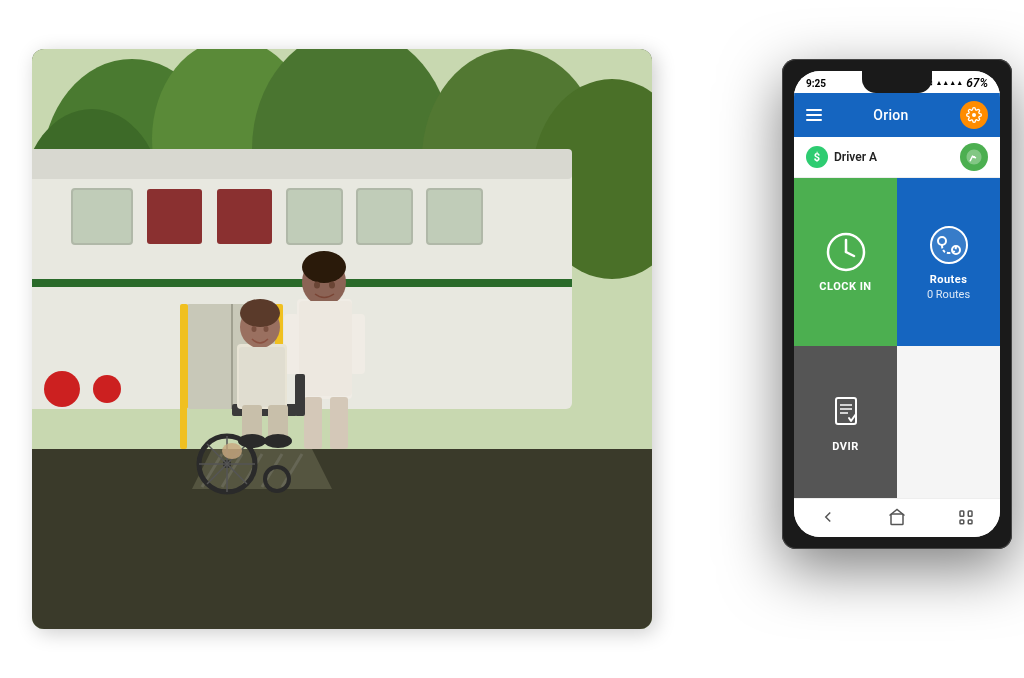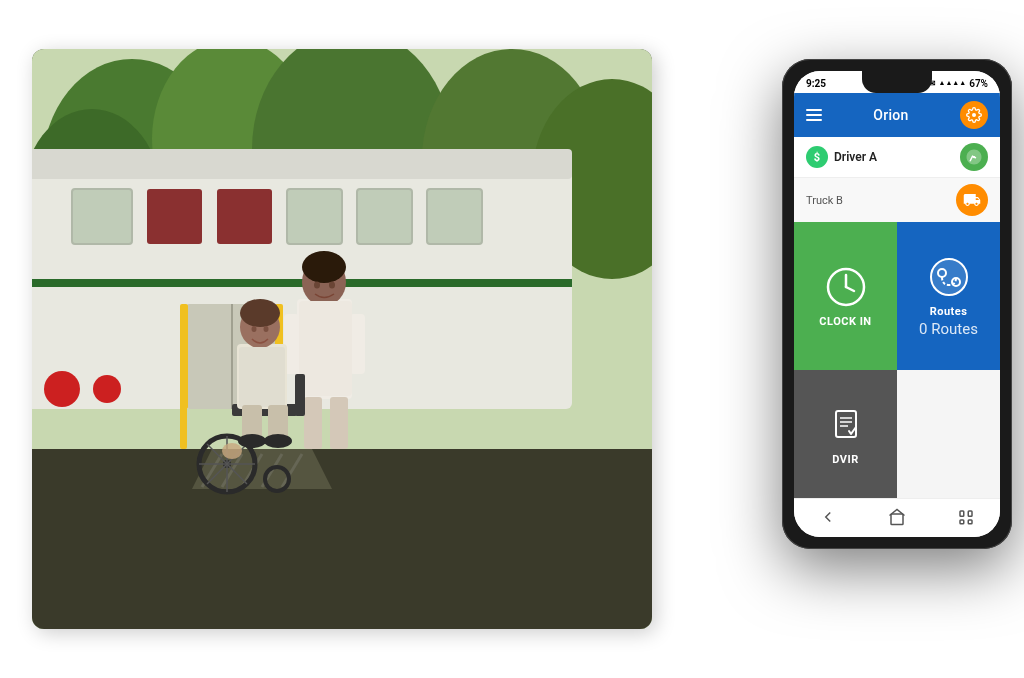--- a/index.html
+++ b/index.html
@@ -49,21 +49,21 @@
       position: absolute;
       right: -20px;
       top: 30px;
       z-index: 10;
     }
 
     .phone-outer {
       width: 230px;
       height: 490px;
       background: #1a1a1a;
-      border-radius: 28px;
+      border-radius: 14px;
       padding: 12px;
       box-shadow: 0 20px 60px rgba(0,0,0,0.5), inset 0 0 0 1px #444;
       position: relative;
     }
 
     .phone-notch {
       position: absolute;
       top: 12px;
       left: 50%;
       transform: translateX(-50%);
@@ -268,21 +268,21 @@
     .cell-label {
       color: #fff;
       font-size: 11px;
       font-weight: 700;
       letter-spacing: 0.5px;
       text-align: center;
     }
 
     .cell-sublabel {
       color: rgba(255,255,255,0.85);
-      font-size: 15px;
+      font-size: 11px;
       margin-top: 2px;
       text-align: center;
     }
 
     
     .safe-driver-banner {
       background: #e74c3c;
       padding: 6px 12px;
       text-align: center;
       color: #fff;
@@ -421,21 +421,21 @@
     <div class="phone-outer">
       <div class="phone-notch"></div>
       <div class="phone-screen">
 
         <div class="status-bar">
           <span class="status-time">9:25</span>
           <div class="status-icons">
             <span>🔔</span>
             <span>✉</span>
             <span style="font-size:7px;">▲▲▲▲</span>
-            <span style="font-size:10px;">67%</span>
+            <span style="font-size:12px;font-style:italic;">67%</span>
           </div>
         </div>
 
         <div class="top-nav">
           <div class="hamburger">
             <span></span>
               <span></span>
               <span></span>
           </div>
           <span class="nav-title">Orion</span>
@@ -454,28 +454,20 @@
           </div>
           <div class="driver-speedometer">
             <svg width="18" height="18" viewBox="0 0 24 24" fill="none">
               <path d="M12 2C6.48 2 2 6.48 2 12s4.48 10 10 10 10-4.48 10-10S17.52 2 12 2z" fill="rgba(255,255,255,0.3)"></path>
               <path d="M7 17l3-6 4 2" stroke="white" stroke-width="2" fill="none" stroke-linecap="round"></path>
               <circle cx="12" cy="12" r="1.5" fill="white"></circle>
             </svg>
           </div>
         </div>
 
-        <div class="truck-bar">
-          <span class="truck-name">Truck B</span>
-          <div class="truck-icon-btn">
-            <svg width="18" height="18" viewBox="0 0 24 24" fill="white">
-              <path d="M20 8h-3V4H3c-1.1 0-2 .9-2 2v11h2c0 1.66 1.34 3 3 3s3-1.34 3-3h6c0 1.66 1.34 3 3 3s3-1.34 3-3h2v-5l-3-4zM6 18.5c-.83 0-1.5-.67-1.5-1.5s.67-1.5 1.5-1.5 1.5.67 1.5 1.5-.67 1.5-1.5 1.5zm13.5-9l1.96 2.5H17V9.5h2.5zm-1.5 9c-.83 0-1.5-.67-1.5-1.5s.67-1.5 1.5-1.5 1.5.67 1.5 1.5-.67 1.5-1.5 1.5z"></path>
-            </svg>
-          </div>
-        </div>
 
         <div class="grid-container">
 
           <div class="grid-cell cell-clock">
             <div class="cell-icon">
               <svg width="44" height="44" viewBox="0 0 44 44" class="clock-svg">
                 <circle cx="22" cy="22" r="18" stroke="white" stroke-width="2.5" fill="none"></circle>
                 <line x1="22" y1="10" x2="22" y2="22" stroke="white" stroke-width="2.5" stroke-linecap="round"></line>
                 <line x1="22" y1="22" x2="30" y2="26" stroke="white" stroke-width="2.5" stroke-linecap="round"></line>
               </svg>

